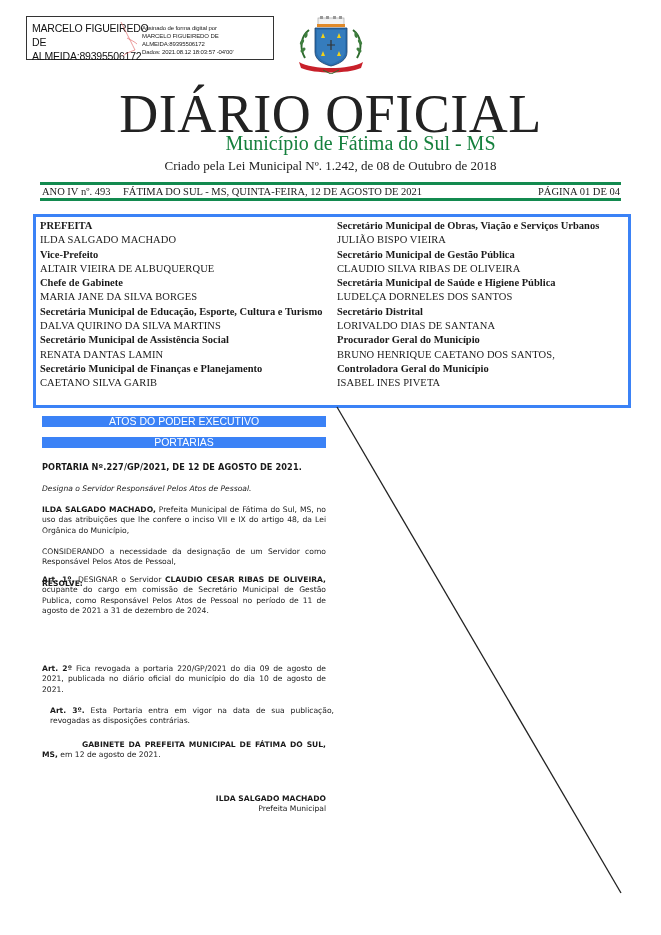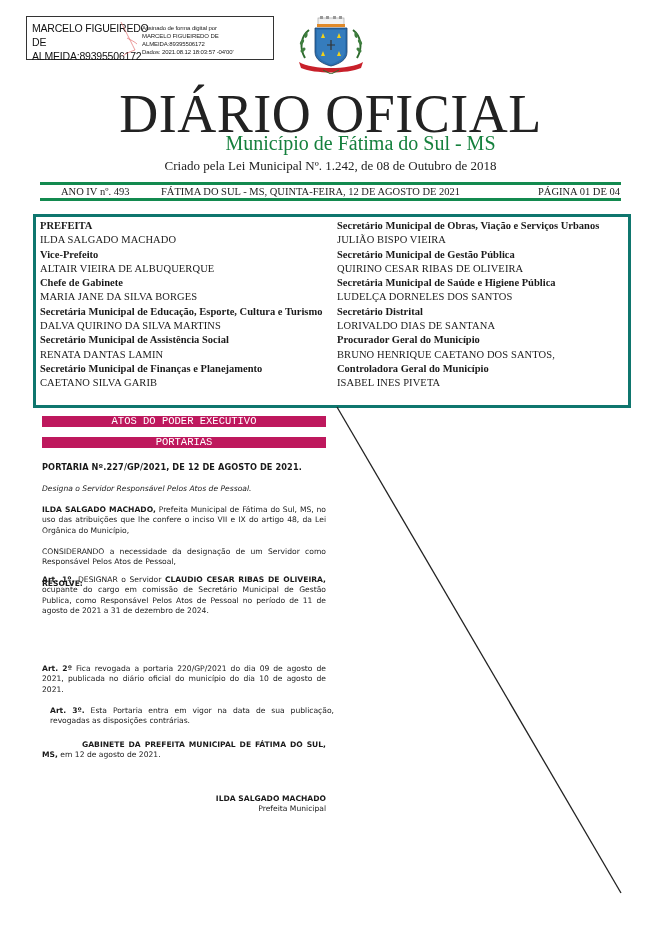--- a/index.html
+++ b/index.html
@@ -15,34 +15,34 @@
   
   .coat { position: absolute; left: 293px; top: 14px; width: 76px; height: 60px; }
 
   
   .title { position: absolute; left: 0; width: 661px; top: 84px; text-align: center; font-family: "Liberation Serif", serif; font-size: 54px; line-height: 60px; color: #222; letter-spacing: 0.5px; box-sizing: border-box;}
   .subtitle { position: absolute; left: 0; width: 661px; top: 132px; text-align: center; font-family: "Liberation Serif", serif; font-size: 20px; line-height: 22px; color: #15803d; padding-left: 60px; box-sizing: border-box;}
   .created { position: absolute; left: 0; width: 661px; top: 158px; text-align: center; font-family: "Liberation Serif", serif; font-size: 13px; line-height: 16px; color: #222; padding-left: 0; box-sizing: border-box; }
 
   .rule { position: absolute; left: 40px; width: 581px; height: 3px; background: #138a4f; }
   .issue-line { position: absolute; left: 42px; top: 185px; width: 578px; font-family: "Liberation Serif", serif; font-size: 10.5px; line-height: 13px; color: #222; white-space: nowrap; }
-  .issue-line .left span { margin-right: 10px; margin-left: 19px; }
+  .issue-line .left span { margin-right: 10px; }
   .issue-line .right { position: absolute; right: 0; top: 0; }
 
   
-  .staff { position: absolute; left: 33px; top: 214px; width: 598px; height: 194px; border: 3px solid #0f766e; box-sizing: border-box; }
+  .staff { position: absolute; left: 33px; top: 214px; width: 598px; height: 194px; border: 3px solid #3b82f6; box-sizing: border-box; }
   .col { position: absolute; top: 2px; font-family: "Liberation Serif", serif; font-size: 10.5px; line-height: 14.3px; color: #1a1a1a; }
   .col.left { left: 4px; width: 284px; }
   .col.right { left: 301px; width: 290px; }
   .col .role { font-weight: bold; display: block; }
   .col .role.just { text-align: justify; text-align-last: left; }
   .col .name { display: block; letter-spacing: 0.1px; }
 
   
-  .bar { position: absolute; left: 42px; width: 284px; height: 11px; background: #be185d; color: #ffffff; font-family: Liberation Mono, monospace; font-size: 10.5px; line-height: 11px; text-align: center; }
+  .bar { position: absolute; left: 42px; width: 284px; height: 11px; background: #3b82f6; color: #ffffff; font-family: Liberation Sans, sans-serif; font-size: 10.5px; line-height: 11px; text-align: center; }
 
   
   .art { position: absolute; left: 42px; width: 284px; font-family: "DejaVu Sans", sans-serif; font-size: 7.6px; line-height: 10.4px; color: #1a1a1a; text-align: justify; }
   .art b { font-weight: bold; }
   .art p { margin: 0; }
   .heading { font-weight: bold; font-size: 8.2px; letter-spacing: 0.1px; text-align: left; }
   .ital { font-style: italic; }
 
   .sign { position: absolute; left: 42px; width: 284px; text-align: right; font-family: "DejaVu Sans", sans-serif; font-size: 7.6px; line-height: 10px; color: #1a1a1a; }
   .sign .nm { font-weight: bold; display:block; }
@@ -131,21 +131,21 @@
     <span class="name">DALVA QUIRINO DA SILVA MARTINS</span>
     <span class="role">Secretário Municipal de Assistência Social</span>
     <span class="name">RENATA DANTAS LAMIN</span>
     <span class="role">Secretário Municipal de Finanças e Planejamento</span>
     <span class="name">CAETANO SILVA GARIB</span>
   </div>
   <div class="col right">
     <span class="role">Secretário Municipal de Obras, Viação e Serviços Urbanos</span>
     <span class="name">JULIÃO BISPO VIEIRA</span>
     <span class="role">Secretário Municipal de Gestão Pública</span>
-    <span class="name">QUIRINO CESAR RIBAS DE OLIVEIRA</span>
+    <span class="name">CLAUDIO SILVA RIBAS DE OLIVEIRA</span>
     <span class="role">Secretária Municipal de Saúde e Higiene Pública</span>
     <span class="name">LUDELÇA DORNELES DOS SANTOS</span>
     <span class="role">Secretário Distrital</span>
     <span class="name">LORIVALDO DIAS DE SANTANA</span>
     <span class="role">Procurador Geral do Município</span>
     <span class="name">BRUNO HENRIQUE CAETANO DOS SANTOS,</span>
     <span class="role">Controladora Geral do Município</span>
     <span class="name">ISABEL INES PIVETA</span>
   </div>
 </div>

